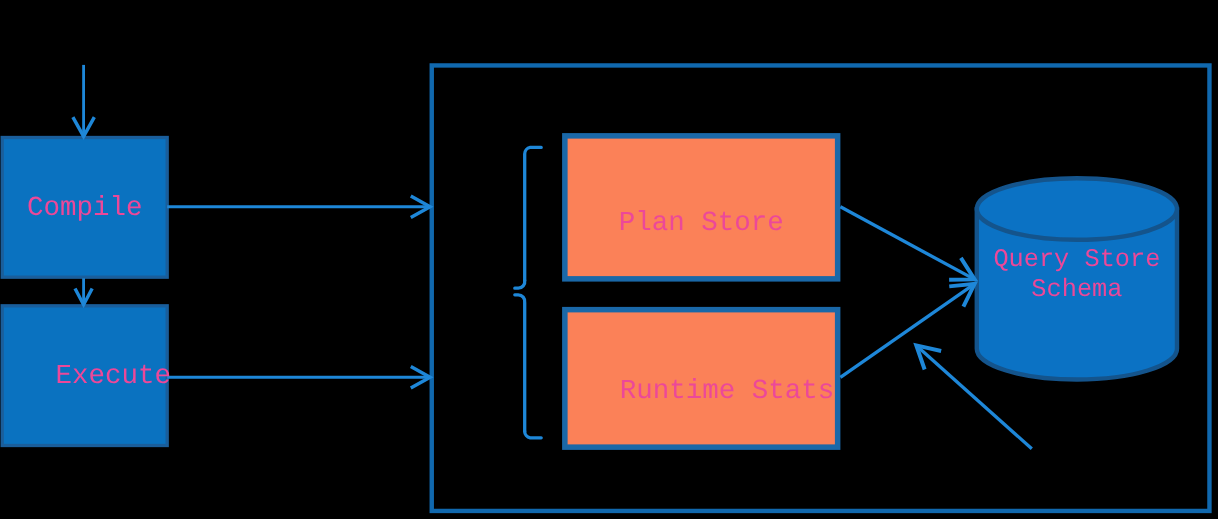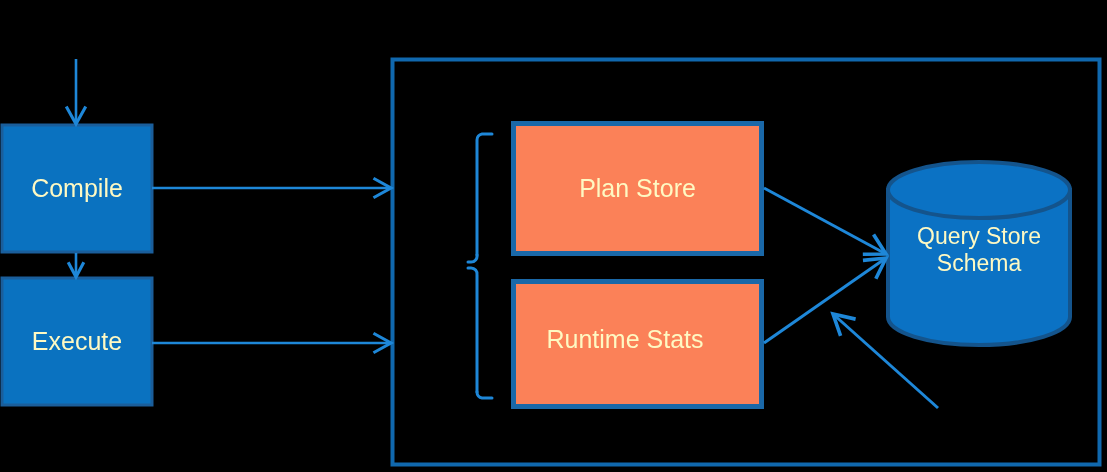--- a/index.html
+++ b/index.html
@@ -22,25 +22,26 @@
     left: 0;
     top: 0;
     width: 1107px;
     height: 472px;
   }
   .node-label {
     position: absolute;
     display: flex;
     align-items: center;
     justify-content: center;
-    color: #fef9c3;
+    color: #ec4899;
     text-align: center;
     line-height: 1.18;
     pointer-events: none;
     white-space: pre-line;
+    font-family: Liberation Mono, monospace;
   }
   #compile-label, #execute-label {
     font-size: 25px;
   }
   #plan-store-label, #runtime-stats-label {
     font-size: 25px;
   }
   #query-store-label {
     font-size: 23px;
   }
@@ -99,22 +100,22 @@
     <line x1="764" y1="188" x2="886" y2="254" stroke="#1E87D8" stroke-width="3" marker-end="url(#arrow-open)"></line>
 
     <line x1="764" y1="343" x2="886" y2="258" stroke="#1E87D8" stroke-width="3" marker-end="url(#arrow-open)"></line>
 
     <line x1="938" y1="408" x2="833" y2="314" stroke="#1E87D8" stroke-width="3" marker-end="url(#arrow-open)"></line>
 
   </svg>
 
   <div class="node-label" id="compile-label" style="left:2px; top:125px; width:150px; height:127px;">Compile</div>
 
-  <div class="node-label" id="execute-label" style="left:2px; top:278px; width:150px; height:127px;">Execute</div>
+  <div class="node-label" id="execute-label" style="left:2px; top:278px; width:150px; height:127px;padding-left:26px;">Execute</div>
 
-  <div class="node-label" id="plan-store-label" style="left:512px; top:122px; width:251px; height:133px;">Plan Store</div>
+  <div class="node-label" id="plan-store-label" style="left:512px; top:122px; width:251px; height:162px;">Plan Store</div>
 
-  <div class="node-label" id="runtime-stats-label" style="left:512px; top:276px; width:226px; height:128px;">Runtime Stats</div>
+  <div class="node-label" id="runtime-stats-label" style="left:512px; top:292px; width:226px; height:128px;padding-left:36px;">Runtime Stats</div>
 
   <div class="node-label" id="query-store-label" style="left:888px; top:170px; width:182px; height:160px;">Query Store
 Schema</div>
 
 </div>
 
 </body></html>

